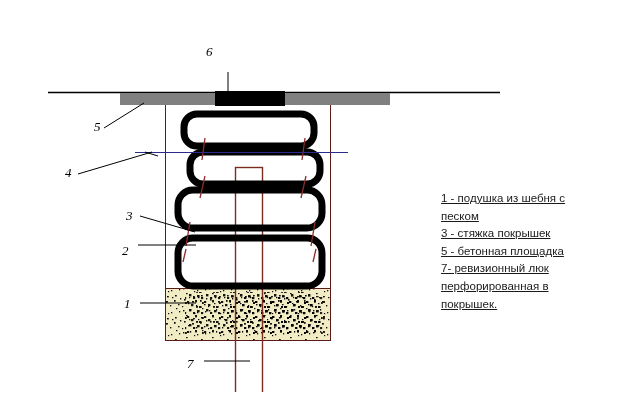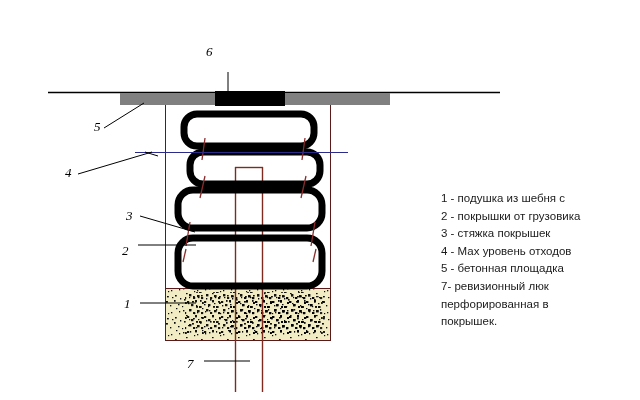--- a/index.html
+++ b/index.html
@@ -35,20 +35,21 @@
   }
   #legend {
     position: absolute;
     left: 441px;
     top: 190px;
     width: 180px;
     font-family: "Liberation Sans", sans-serif;
     font-size: 11.5px;
     color: #1a1a1a;
     line-height: 17.6px;
+    text-decoration: underline;
   }
   #legend .legend-line {
     white-space: pre-wrap;
   }
 </style>
 </head>
 <body>
 
 <div id="canvas">
 
@@ -166,22 +167,21 @@
   <div class="callout" style="left:206px; top:45px;">6</div>
   <div class="callout" style="left:94px; top:120px;">5</div>
   <div class="callout" style="left:65px; top:166px;">4</div>
   <div class="callout" style="left:126px; top:209px;">3</div>
   <div class="callout" style="left:122px; top:244px;">2</div>
   <div class="callout" style="left:124px; top:297px;">1</div>
   <div class="callout" style="left:187px; top:357px;">7</div>
 
   <div id="legend">
     <div class="legend-line">1 - подушка из шебня с</div>
-    <div class="legend-line">2 - покрышки от грузовика</div>
+    <div class="legend-line">песком</div>
     <div class="legend-line">3 - стяжка покрышек</div>
-    <div class="legend-line">4 - Мах уровень отходов</div>
     <div class="legend-line">5 - бетонная площадка</div>
     <div class="legend-line">7- ревизионный люк</div>
     <div class="legend-line">перфорированная в</div>
     <div class="legend-line">покрышек.</div>
   </div>
 
 </div>
 
 </body></html>

